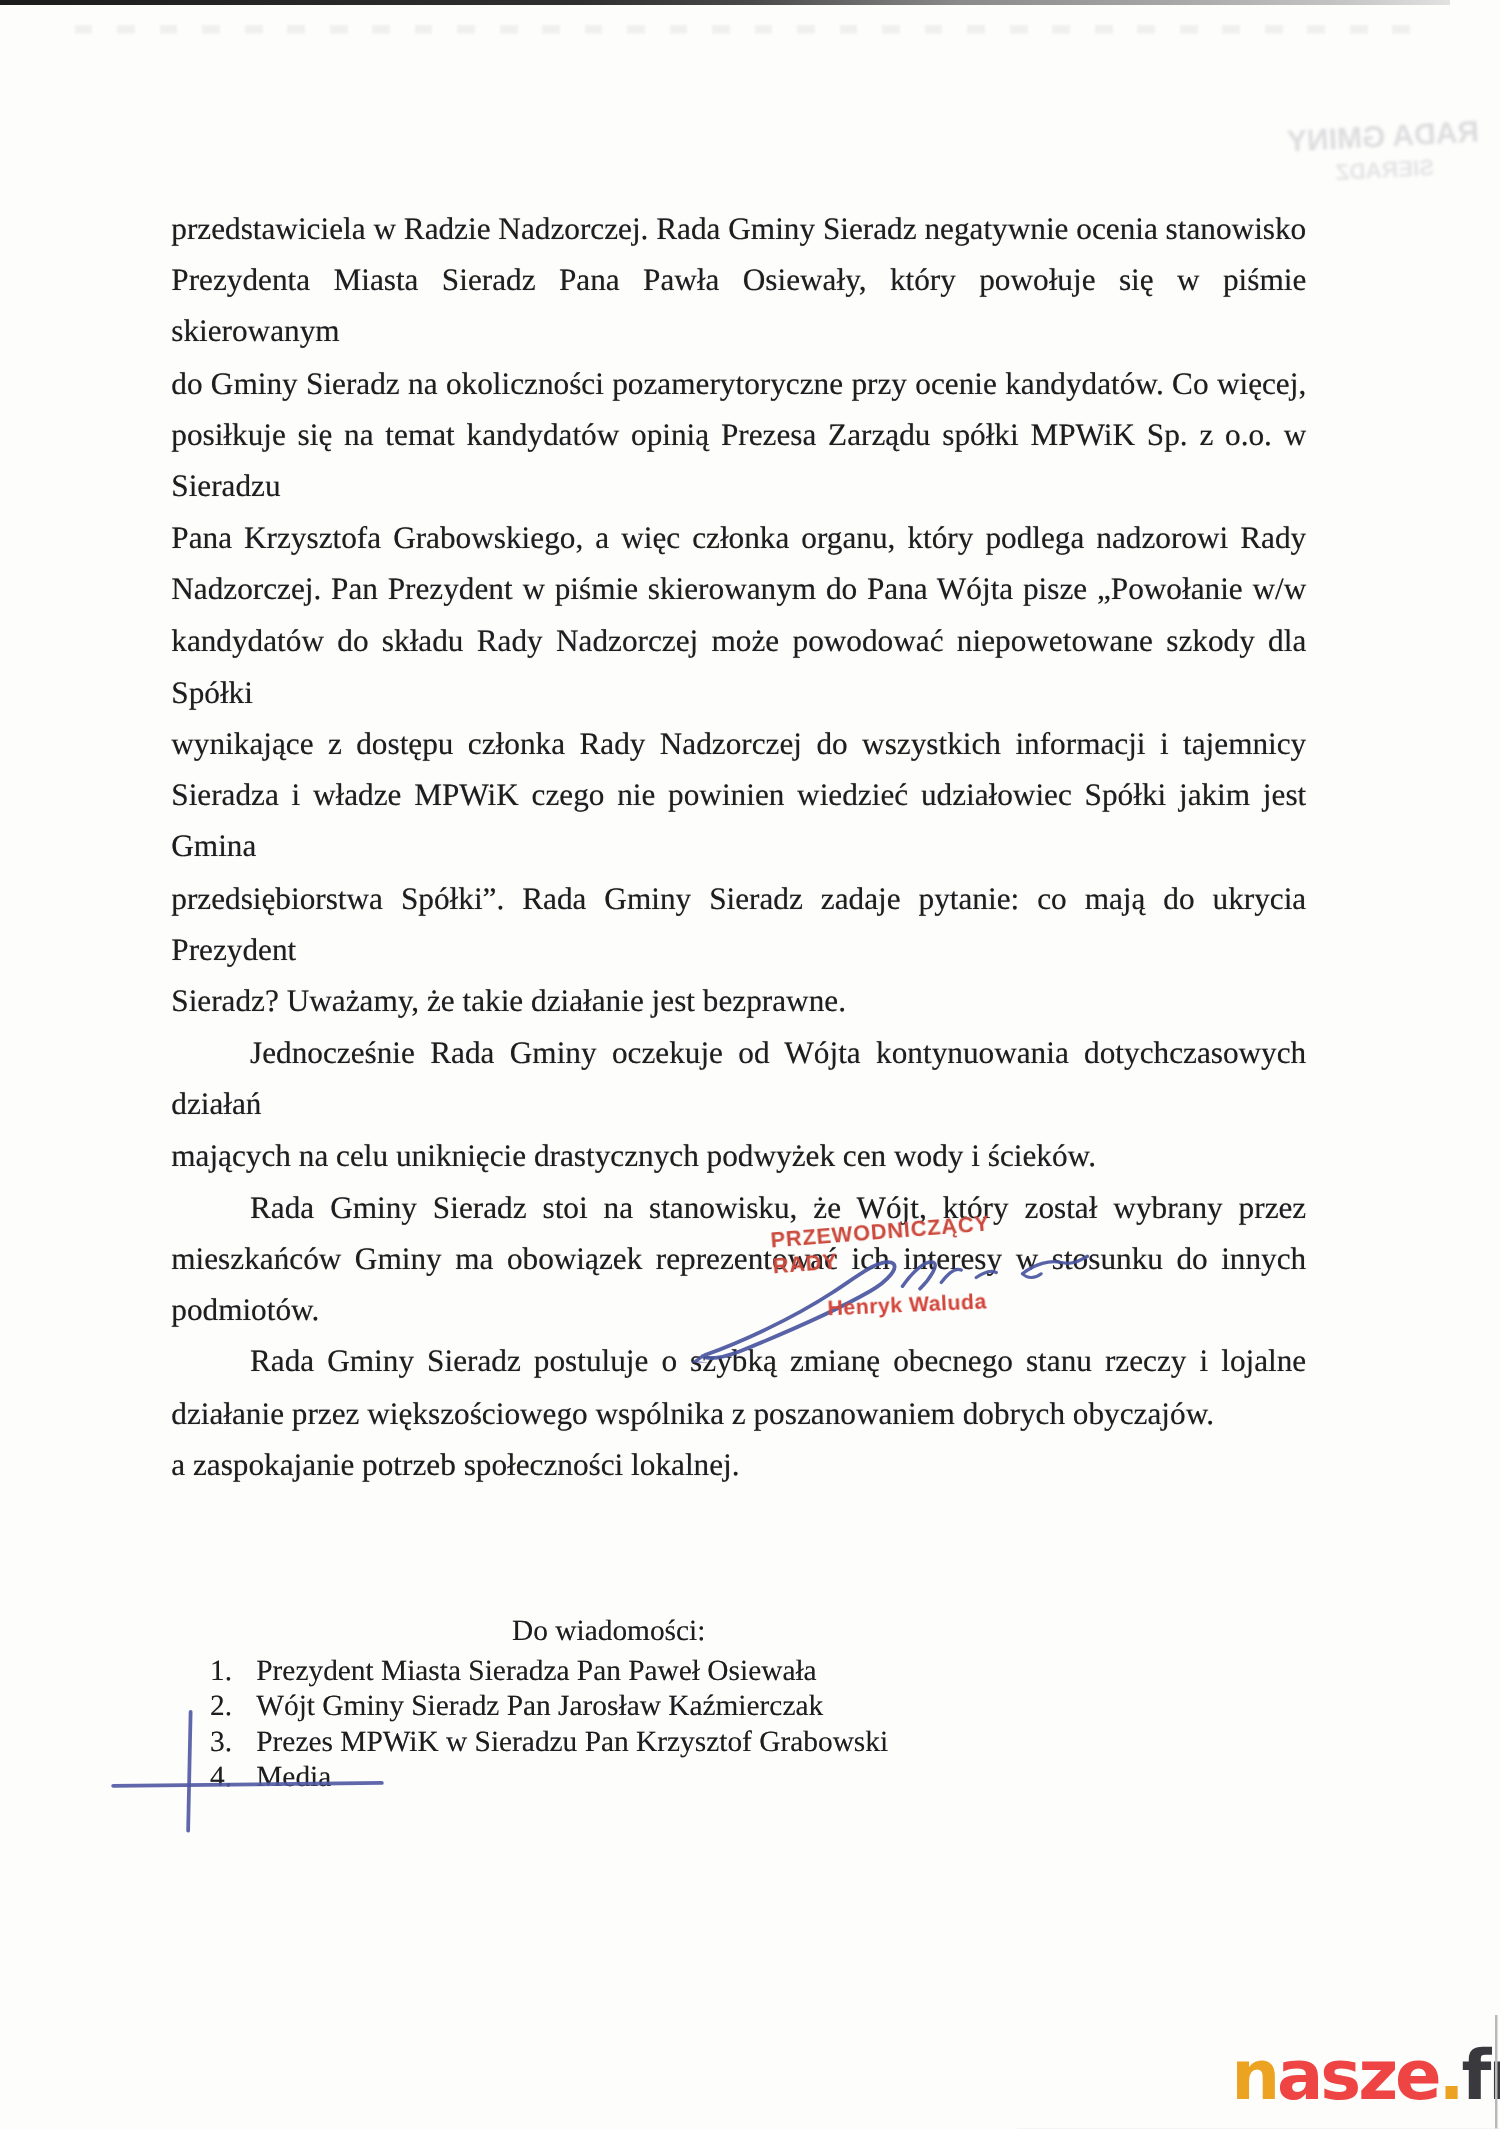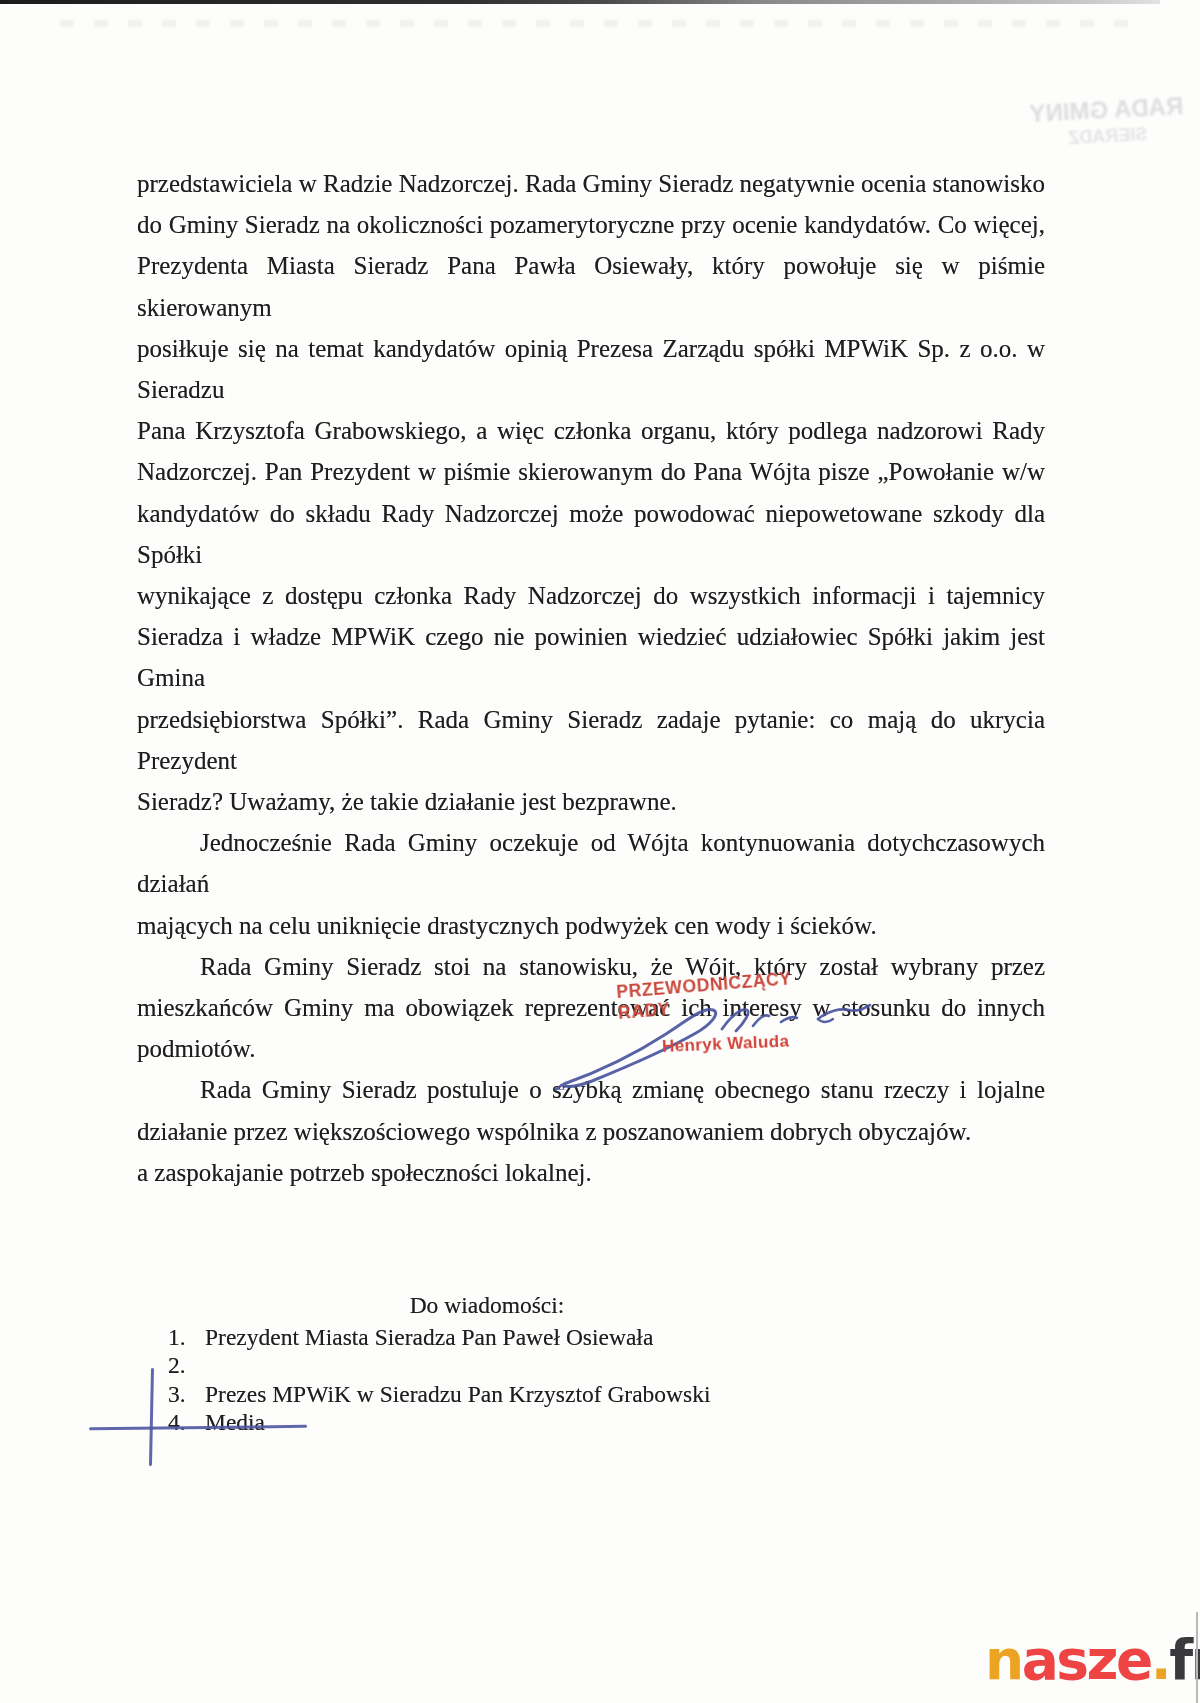--- a/index.html
+++ b/index.html
@@ -95,22 +95,22 @@
   <div class="scan-edge"></div>
   <div class="scan-noise"></div>
 
   <div class="ghost">
     <div class="g1">RADA GMINY</div>
     <div class="g2">SIERADZ</div>
   </div>
 
   <div class="letter-body">
       <div class="line">przedstawiciela w Radzie Nadzorczej. Rada Gminy Sieradz negatywnie ocenia stanowisko</div>
+      <div class="line">Prezydenta Miasta Sieradz Pana Pawła Osiewały, który powołuje się w piśmie skierowanym</div>
       <div class="line">do Gminy Sieradz na okoliczności pozamerytoryczne przy ocenie kandydatów. Co więcej,</div>
-      <div class="line">Prezydenta Miasta Sieradz Pana Pawła Osiewały, który powołuje się w piśmie skierowanym</div>
       <div class="line">posiłkuje się na temat kandydatów opinią Prezesa Zarządu spółki MPWiK Sp. z o.o. w Sieradzu</div>
       <div class="line">Pana Krzysztofa Grabowskiego, a więc członka organu, który podlega nadzorowi Rady</div>
       <div class="line">Nadzorczej.  Pan Prezydent w piśmie skierowanym do Pana Wójta pisze „Powołanie w/w</div>
       <div class="line">kandydatów do składu Rady Nadzorczej może powodować niepowetowane szkody dla Spółki</div>
       <div class="line">wynikające z dostępu członka Rady Nadzorczej do wszystkich informacji i tajemnicy</div>
       <div class="line">Sieradza i władze MPWiK czego nie powinien wiedzieć udziałowiec Spółki jakim jest Gmina</div>
       <div class="line">przedsiębiorstwa Spółki”. Rada Gminy Sieradz zadaje pytanie: co mają do ukrycia Prezydent</div>
       <div class="line last">Sieradz? Uważamy, że takie działanie jest bezprawne.</div>
       <div class="line indent">Jednocześnie Rada Gminy oczekuje od Wójta kontynuowania dotychczasowych działań</div>
       <div class="line last">mających na celu uniknięcie drastycznych podwyżek cen wody i ścieków.</div>
@@ -140,20 +140,21 @@
 
   <div class="dist">
     <p class="dist-heading">Do wiadomości:</p>
     <ul class="dist-list">
         <li class="dist-item">
           <span class="num">1.</span>
           <span>Prezydent Miasta Sieradza Pan Paweł Osiewała</span>
         </li>
         <li class="dist-item">
           <span class="num">2.</span>
+          <span>Wójt Gminy Sieradz Pan Jarosław Kaźmierczak</span>
         </li>
         <li class="dist-item">
           <span class="num">3.</span>
           <span>Prezes MPWiK w Sieradzu Pan Krzysztof Grabowski</span>
         </li>
         <li class="dist-item">
           <span class="num">4.</span>
           <span>Media</span>
         </li>
       </ul>

